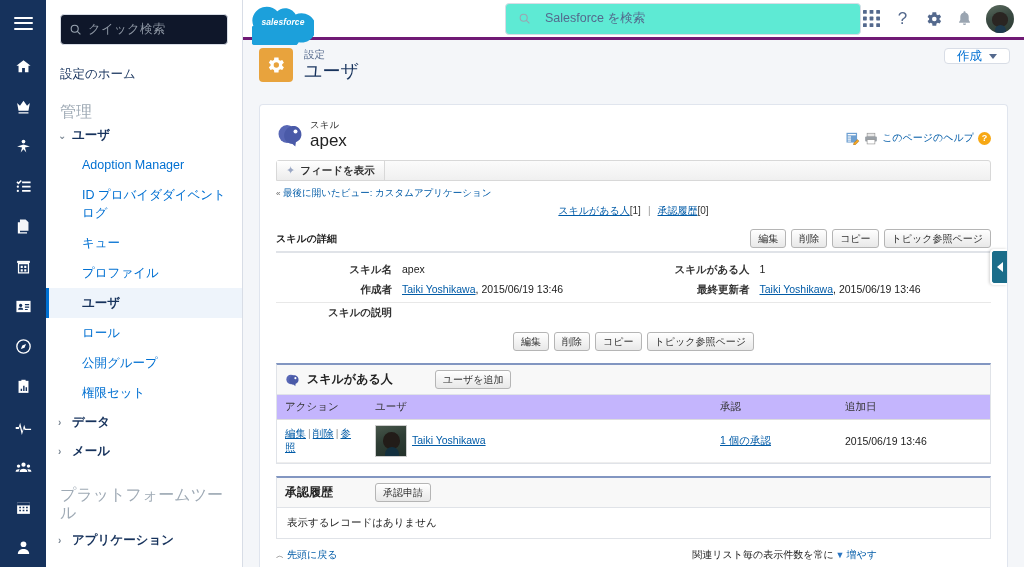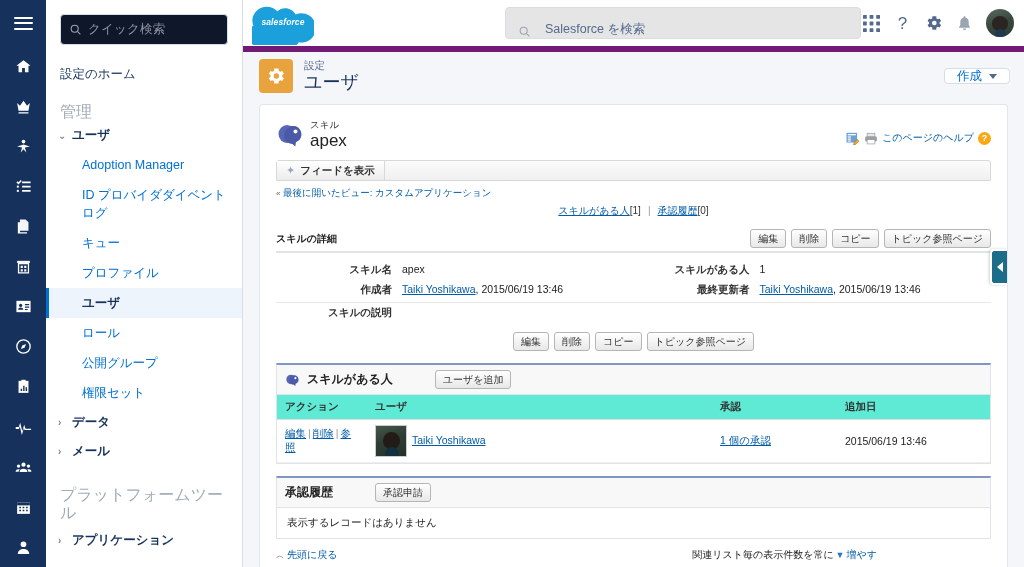--- a/index.html
+++ b/index.html
@@ -64,34 +64,34 @@
   .nav-item.sel::before {
     content: ""; position: absolute; left: 0; top: 0; bottom: 0; width: 3px; background: #0070d2;
   }
   .nav-group.plat { margin-top: 4px; }
 
   
   .mainwrap { flex: 1 1 auto; height: 567px; display: flex; flex-direction: column; background: #f4f6f9; position: relative;}
 
   
   .gheader {
-    position: absolute; top: 0; left: 0; right: 0; height: 52px; background: #fff;
-    border-bottom: 6px solid #701a75; display: flex; align-items: center; z-index: 25;
+    position: absolute; top: 0; left: 0; right: 0; height: 40px; background: #fff;
+    border-bottom: 3px solid #701a75; display: flex; align-items: center; z-index: 25;
   }
   .logo-cloud {
     position: absolute; left: 9px; top: 3px; width: 62px; height: 42px;
   }
   .logo-cloud .txt {
     position: absolute; left: 0; right: 0; top: 14px; text-align: center;
     font-size: 8.5px; color: #fff; font-style: italic; font-weight: bold; letter-spacing: .1px;
   }
   .gsearch {
     position: absolute; left: 262px; width: 356px; height: 32px;
-    border: 1px solid #d8dde6; border-radius: 4px; background: #e5e5e5;
-    display: flex; align-items: flex-end; padding: 0 12px; cursor: text;
+    border: 1px solid #d8dde6; border-radius: 4px; background: #5eead4;
+    display: flex; align-items: center; padding: 0 12px; cursor: text;
   }
   .gsearch svg { width: 13px; height: 13px; fill: none; stroke: #9aa5b1; stroke-width: 2; margin-right: 14px; }
   .gsearch .ph { font-size: 12.5px; color: #54698d; }
   .gh-right { position: absolute; right: 10px; display: flex; align-items: center; gap: 14px; }
   .gh-ico { cursor: pointer; display: flex; align-items: center; justify-content: center; }
   .gh-ico svg { fill: #54698d; }
   .avatar {
     width: 28px; height: 28px; border-radius: 50%; overflow: hidden; cursor: pointer;
     background: linear-gradient(160deg,#5b6b5e 0%,#3a4a42 45%,#2b3b33 100%); position: relative;
   }
@@ -100,21 +100,21 @@
     background:#2a2522;
   }
   .avatar::before {
     content:""; position:absolute; left:9px; bottom:0; width:11px; height:8px; border-radius:6px 6px 0 0;
     background:#1d3a4f; z-index:2;
   }
 
   
   .pagehead {
     position: absolute; top: 48px; left: 0; right: 0; height: 56px;
-    background: #f4f6f9; display: flex; align-items: center; padding: 0 14px 0 16px;
+    background: #f4f6f9; display: flex; align-items: flex-start; padding: 0 14px 0 16px;
   }
   .gear-tile {
     width: 34px; height: 34px; border-radius: 4px; background: #e8a33d;
     display: flex; align-items: center; justify-content: center; flex: 0 0 34px;
   }
   .gear-tile svg { width: 20px; height: 20px; fill: #fff; }
   .pagehead .txts { margin-left: 11px; }
   .pagehead .kicker { font-size: 10.5px; color: #54698d; line-height: 13px; }
   .pagehead .ttl { font-size: 18px; color: #16325c; line-height: 21px; }
   .createbtn {
@@ -194,22 +194,22 @@
   .panel { margin-top: 12px; border: 1px solid #e0e3e8; border-top: 2px solid #8296c1; background: #fff; }
   .panel-head {
     display: flex; align-items: center; background: #f8f8f8; padding: 5px 8px;
     border-bottom: 1px solid #e0e3e8;
   }
   .panel-head .pico { width: 16px; height: 16px; margin-right: 6px; }
   .panel-head .ptitle { font-size: 12px; font-weight: bold; color: #222; }
   .panel-head .pbtn { margin-left: 42px; }
   .tbl { width: 100%; border-collapse: collapse; font-size: 10.5px; }
   .tbl th {
-    text-align: left; font-size: 10.5px; color: #333; font-weight: bold;
-    padding: 5px 8px; background: #5eead4; border-bottom: 1px solid #ddd;
+    text-align: left; font-size: 10.5px; color: #333; font-weight: normal;
+    padding: 5px 8px; background: #c4b5fd; border-bottom: 1px solid #ddd;
   }
   .tbl td { padding: 5px 8px; color: #222; vertical-align: middle; border-bottom: 1px solid #eee; }
   .tbl a { color: #015ba7; text-decoration: underline; cursor: pointer; }
   .acts a { color: #015ba7; }
   .acts .bar { color: #999; margin: 0 2px; text-decoration: none; }
   .uphoto {
     width: 32px; height: 32px; display: inline-block; vertical-align: middle;
     border: 1px solid #ccc; margin-right: 5px;
     background: linear-gradient(160deg,#47564a 0%,#2f3e35 45%,#23312a 100%); position: relative; overflow:hidden;
   }

